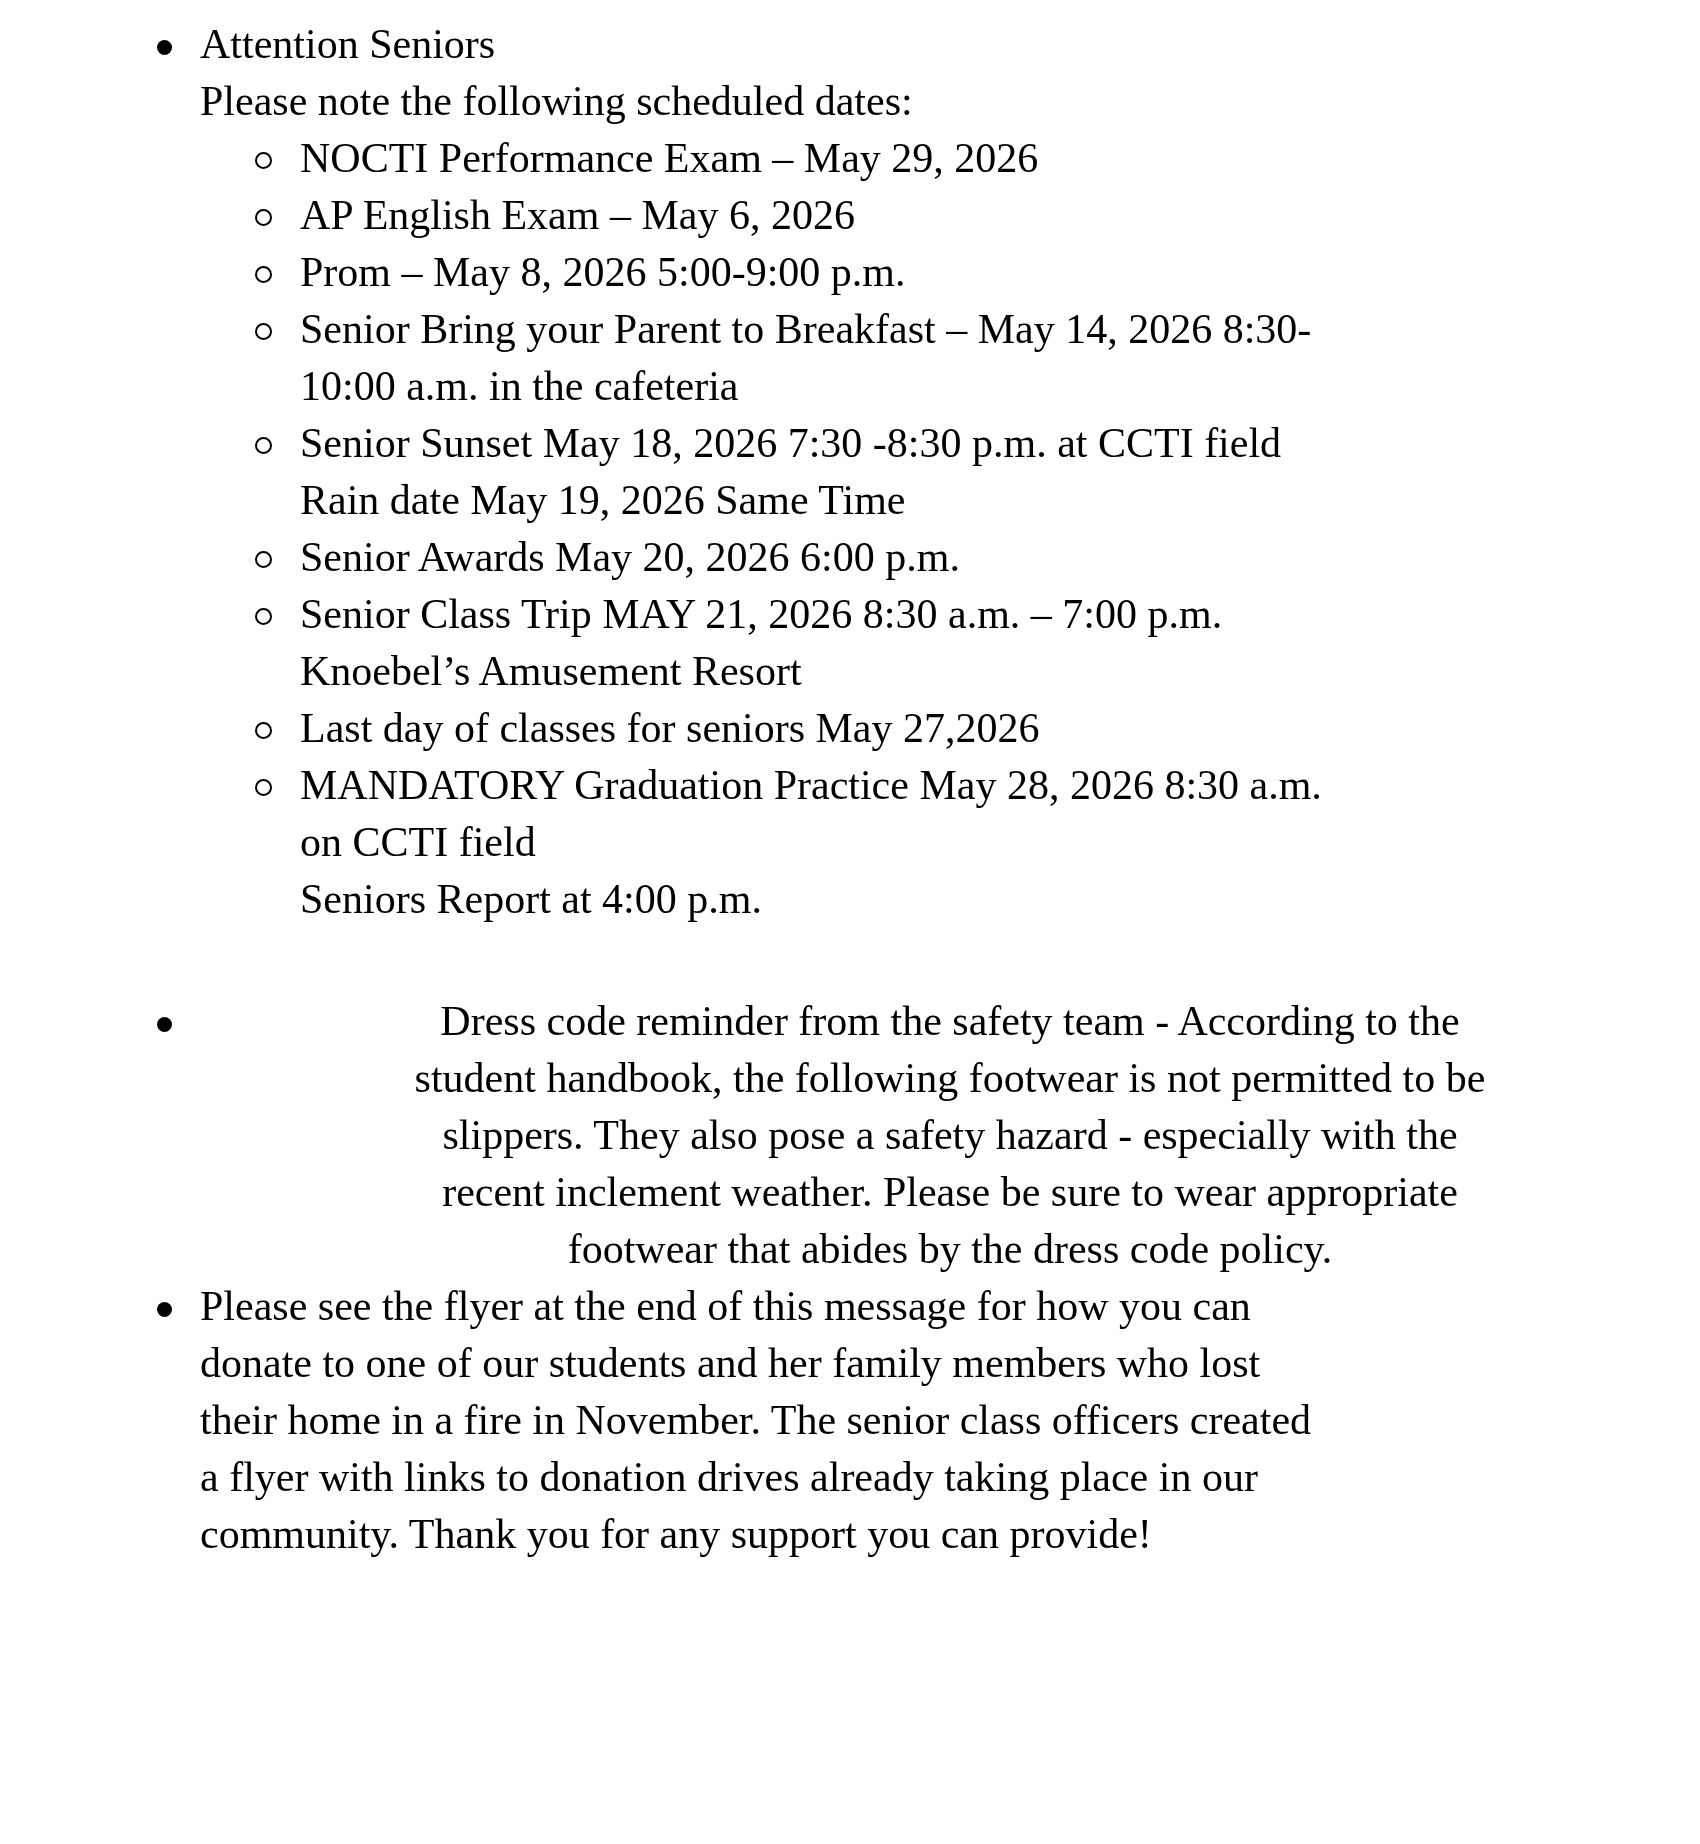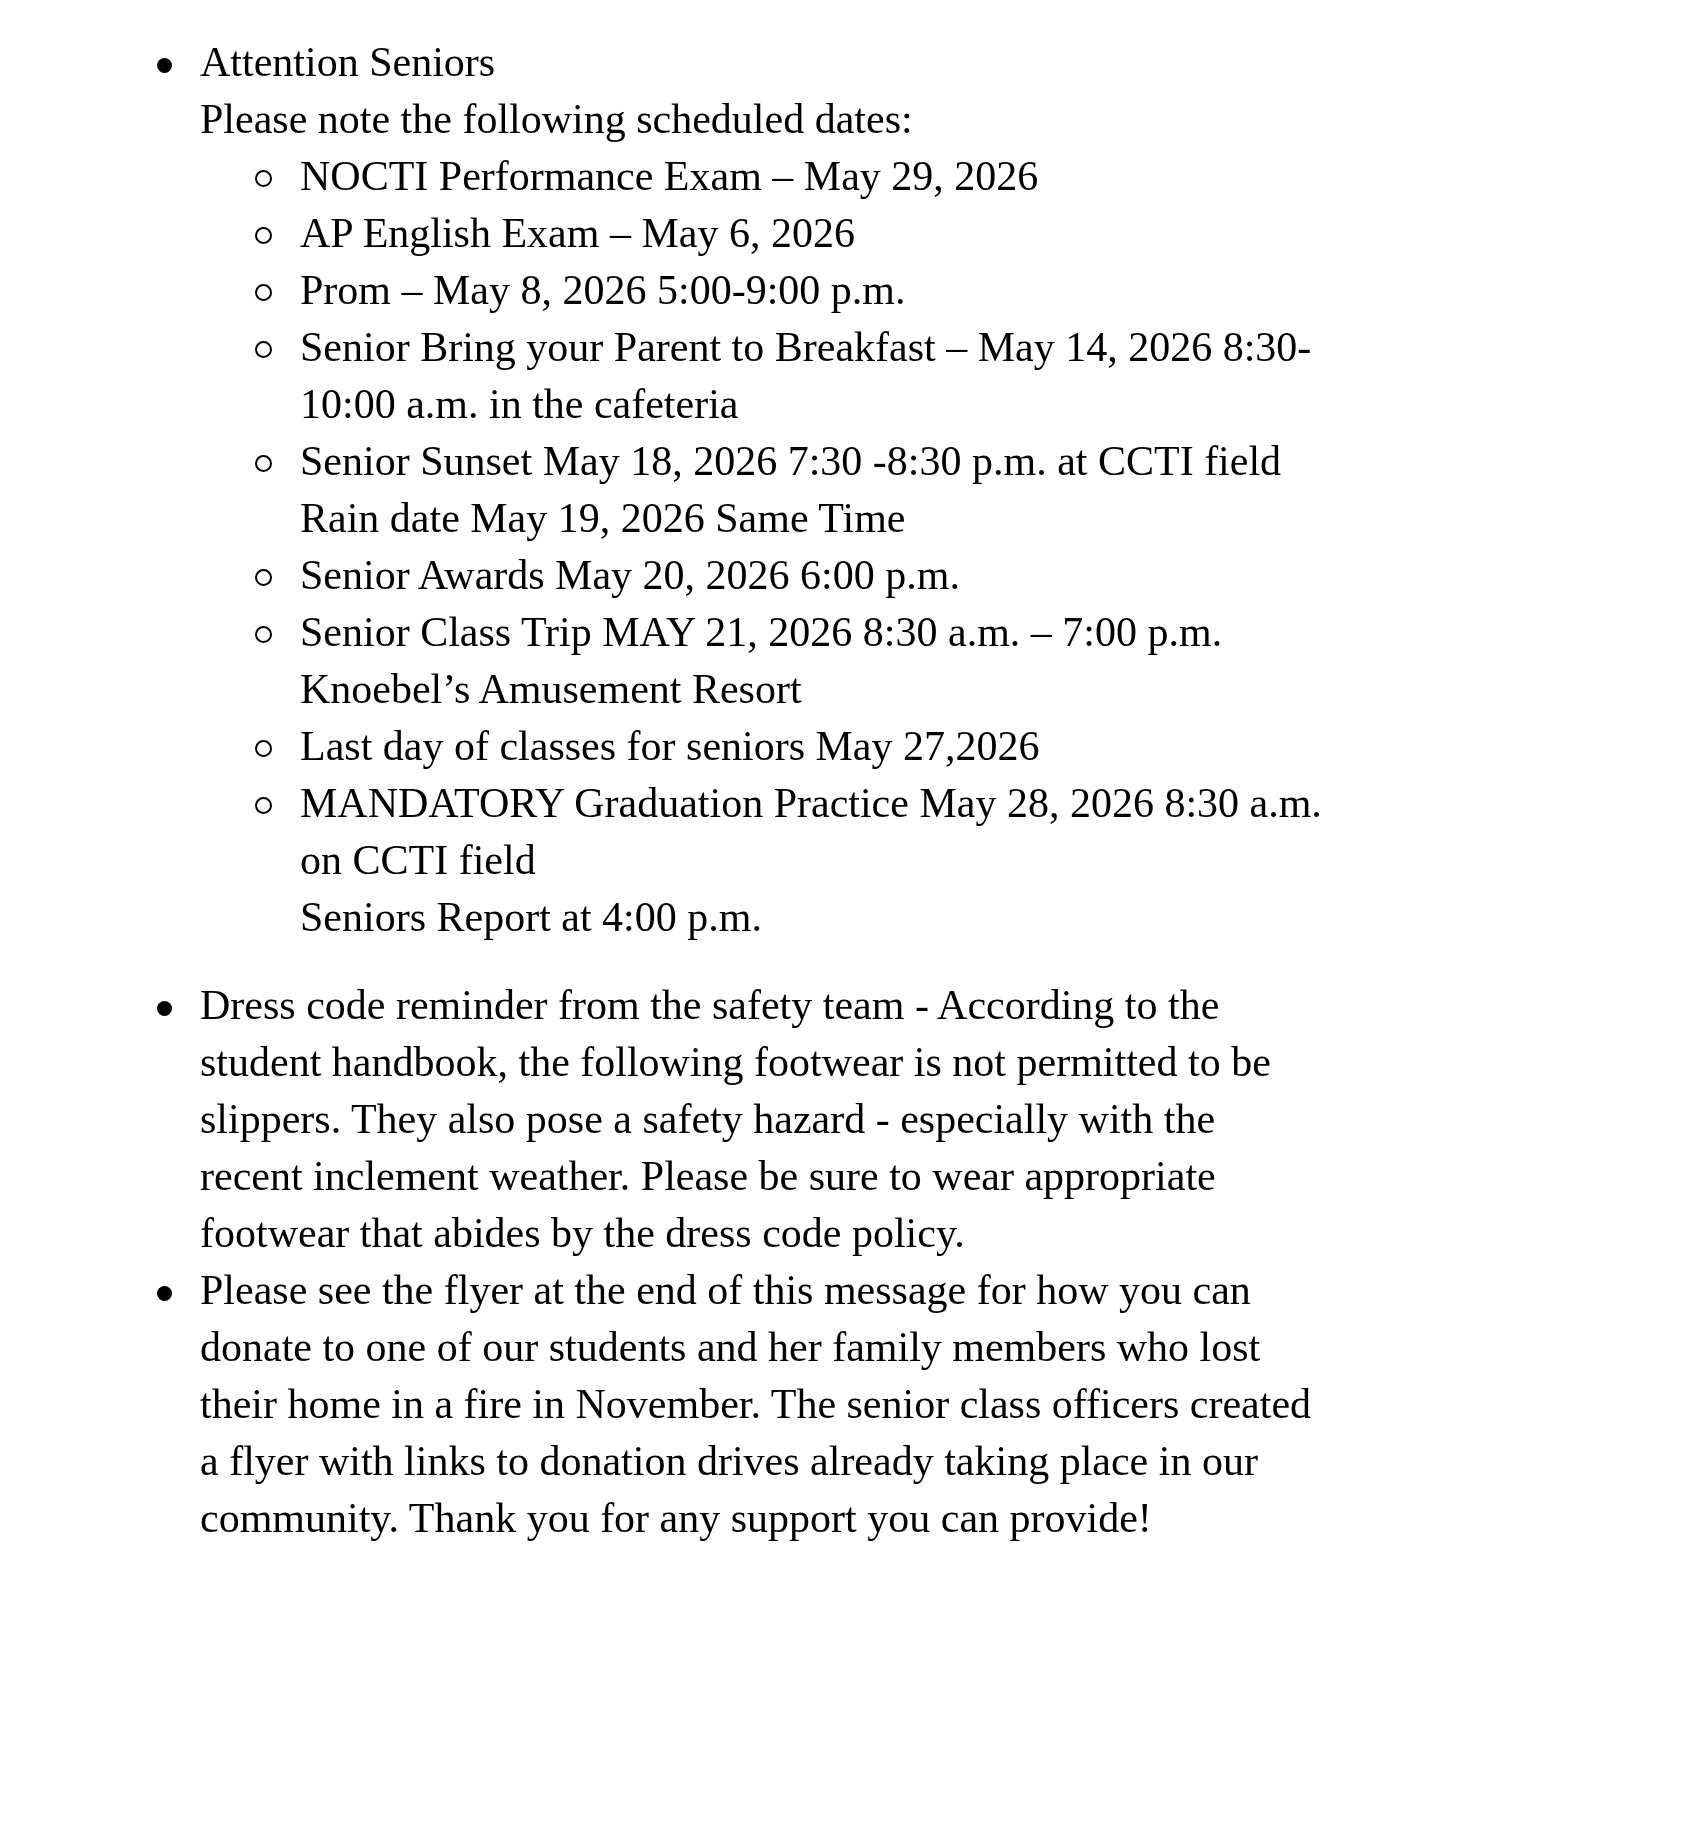--- a/index.html
+++ b/index.html
@@ -10,27 +10,28 @@
     width: 1700px;
     height: 1844px;
     background: #ffffff;
     color: #000000;
     font-family: "Liberation Serif", serif;
     font-size: 42px;
     line-height: 57px;
     overflow: hidden;
   }
   .doc {
-    padding-top: 34px;
+    padding-top: 16px;
   }
   .section {
     position: relative;
   }
   .section[data-name="section-dress-code"] {
-    margin-top: 31px;
+    margin-top: 65px;
+    text-align: center;
   }
   .section[data-name="section-donation-flyer"] {
   }
   .line {
     position: relative;
     white-space: pre;
     height: 57px;
   }
   .line.l1 { padding-left: 200px; }
   .line.l2 { padding-left: 300px; }

